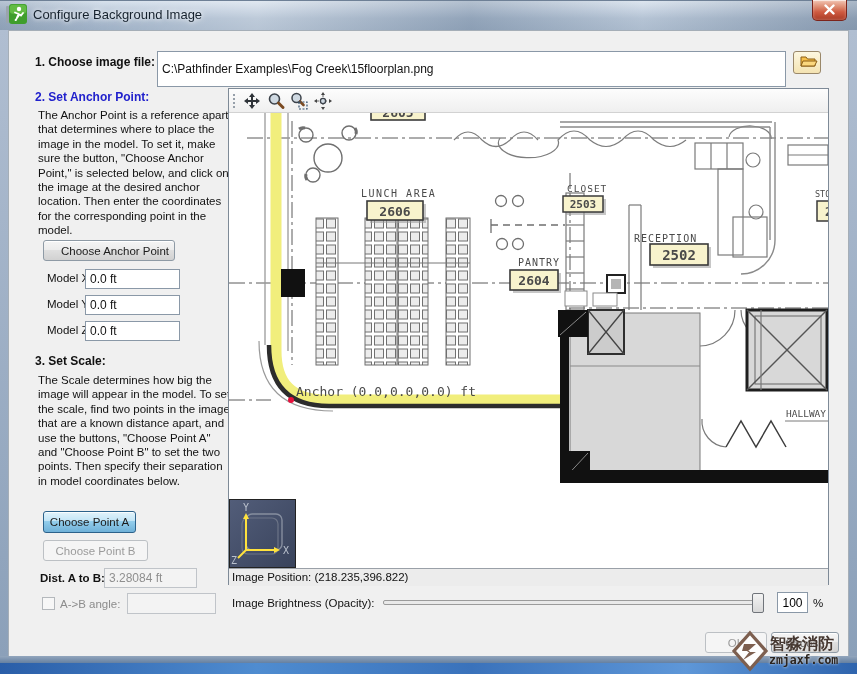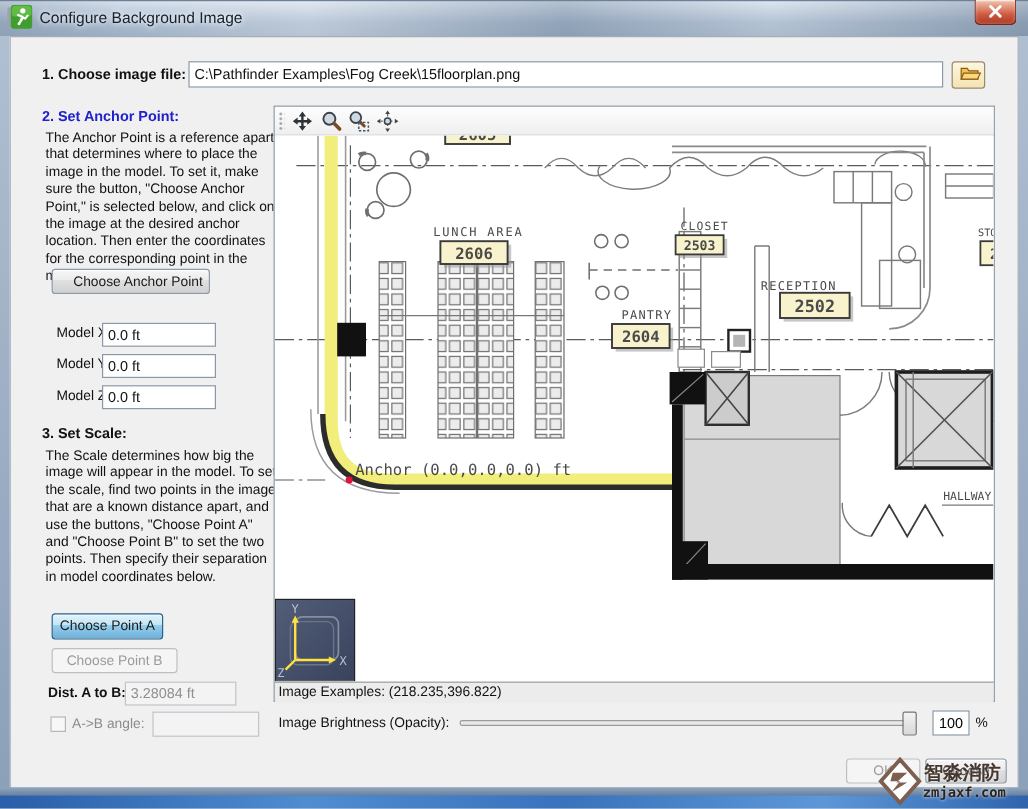--- a/index.html
+++ b/index.html
@@ -82,31 +82,31 @@
     </svg>
   </div>
 
   <div class="client"></div>
   <div class="border-left"></div>
   <div class="border-right"></div>
   <div class="border-bottom"></div>
   <div class="desk-strip"></div>
 
   <span class="lbl bold" style="left:35px;top:55px;">1. Choose image file:</span>
-  <input class="tin" style="left: 157px; top: 51px; width: 629px; height: 22px;" value="C:\Pathfinder Examples\Fog Creek\15floorplan.png">
+  <input class="tin" style="left: 157px; top: 51px; width: 629px; height: 36px;" value="C:\Pathfinder Examples\Fog Creek\15floorplan.png">
   <button class="folder-btn">
     <svg width="18" height="14" viewBox="0 0 18 14">
       <path d="M1 3 L6 3 L7.5 5 L15 5 L15 12 L1 12 Z" fill="#f7c04a" stroke="#8a5c14" stroke-width="1"></path>
       <path d="M3 7 L17 7 L14.5 12 L1 12 Z" fill="#fbd77e" stroke="#8a5c14" stroke-width="1"></path>
     </svg>
   </button>
 
   <span class="lbl bold blue" style="left:35px;top:90px;">2. Set Anchor Point:</span>
   <div class="para blue" style="left:38px;top:108px;">The Anchor Point is a reference apart that determines where to place the image in the model.  To set it, make sure the button, "Choose Anchor Point," is selected below, and click on the image at the desired anchor location.  Then enter the coordinates for the corresponding point in the model.</div>
-  <button class="b7" style="left:43px;top:224px;width:132px;height:21px;padding-left:12px;">Choose Anchor Point</button>
+  <button class="b7" style="left:43px;top:240px;width:132px;height:21px;padding-left:12px;">Choose Anchor Point</button>
   <span class="lbl" style="left:47px;top:272px;font-size:11.5px;">Model X:</span>
   <input class="tin" style="left: 85px; top: 269px; width: 95px; height: 20px;" value="0.0 ft">
   <span class="lbl" style="left:47px;top:298px;font-size:11.5px;">Model Y:</span>
   <input class="tin" style="left: 85px; top: 295px; width: 95px; height: 20px;" value="0.0 ft">
   <span class="lbl" style="left:47px;top:324px;font-size:11.5px;">Model Z:</span>
   <input class="tin" style="left: 85px; top: 321px; width: 95px; height: 20px;" value="0.0 ft">
 
   <span class="lbl bold" style="left:35px;top:354px;">3. Set Scale:</span>
   <div class="para" style="left:38px;top:373px;">The Scale determines how big the image will appear in the model.  To set the scale, find two points in the image that are a known distance apart, and use the buttons, "Choose Point A" and "Choose Point B" to set the two points.  Then specify their separation in model coordinates below.</div>
   <button class="b7 sel" style="left:43px;top:511px;width:93px;height:22px;">Choose Point A</button>
@@ -320,21 +320,21 @@
           <line x1="16" y1="50" x2="46" y2="50" stroke="#ffe23d" stroke-width="2"></line>
           <path d="M50 50 L44 47 L44 53 Z" fill="#ffe23d"></path>
           <line x1="16" y1="50" x2="8" y2="58" stroke="#ffe23d" stroke-width="2"></line>
           <text x="13" y="11" font-size="10" fill="#b9c0cd">Y</text>
           <text x="53" y="54" font-size="10" fill="#b9c0cd">X</text>
           <text x="1" y="64" font-size="10" fill="#b9c0cd">Z</text>
         </svg>
       </div>
     </div>
 
-    <div class="statusbar">Image Examples: (218.235,396.822)</div>
+    <div class="statusbar">Image Position: (218.235,396.822)</div>
   </div>
 
   <span class="lbl" style="left:232px;top:597px;font-size:11.5px;">Image Brightness (Opacity):</span>
   <div class="slider-track"></div>
   <div class="slider-thumb"></div>
   <div class="pctbox">100</div>
   <span class="lbl" style="left:813px;top:597px;font-size:11.5px;">%</span>
 
   <button class="b7 dis" style="left:705px;top:632px;width:62px;height:21px;">OK</button>
   <button class="b7" style="left:771px;top:632px;width:68px;height:21px;">Choose</button>

